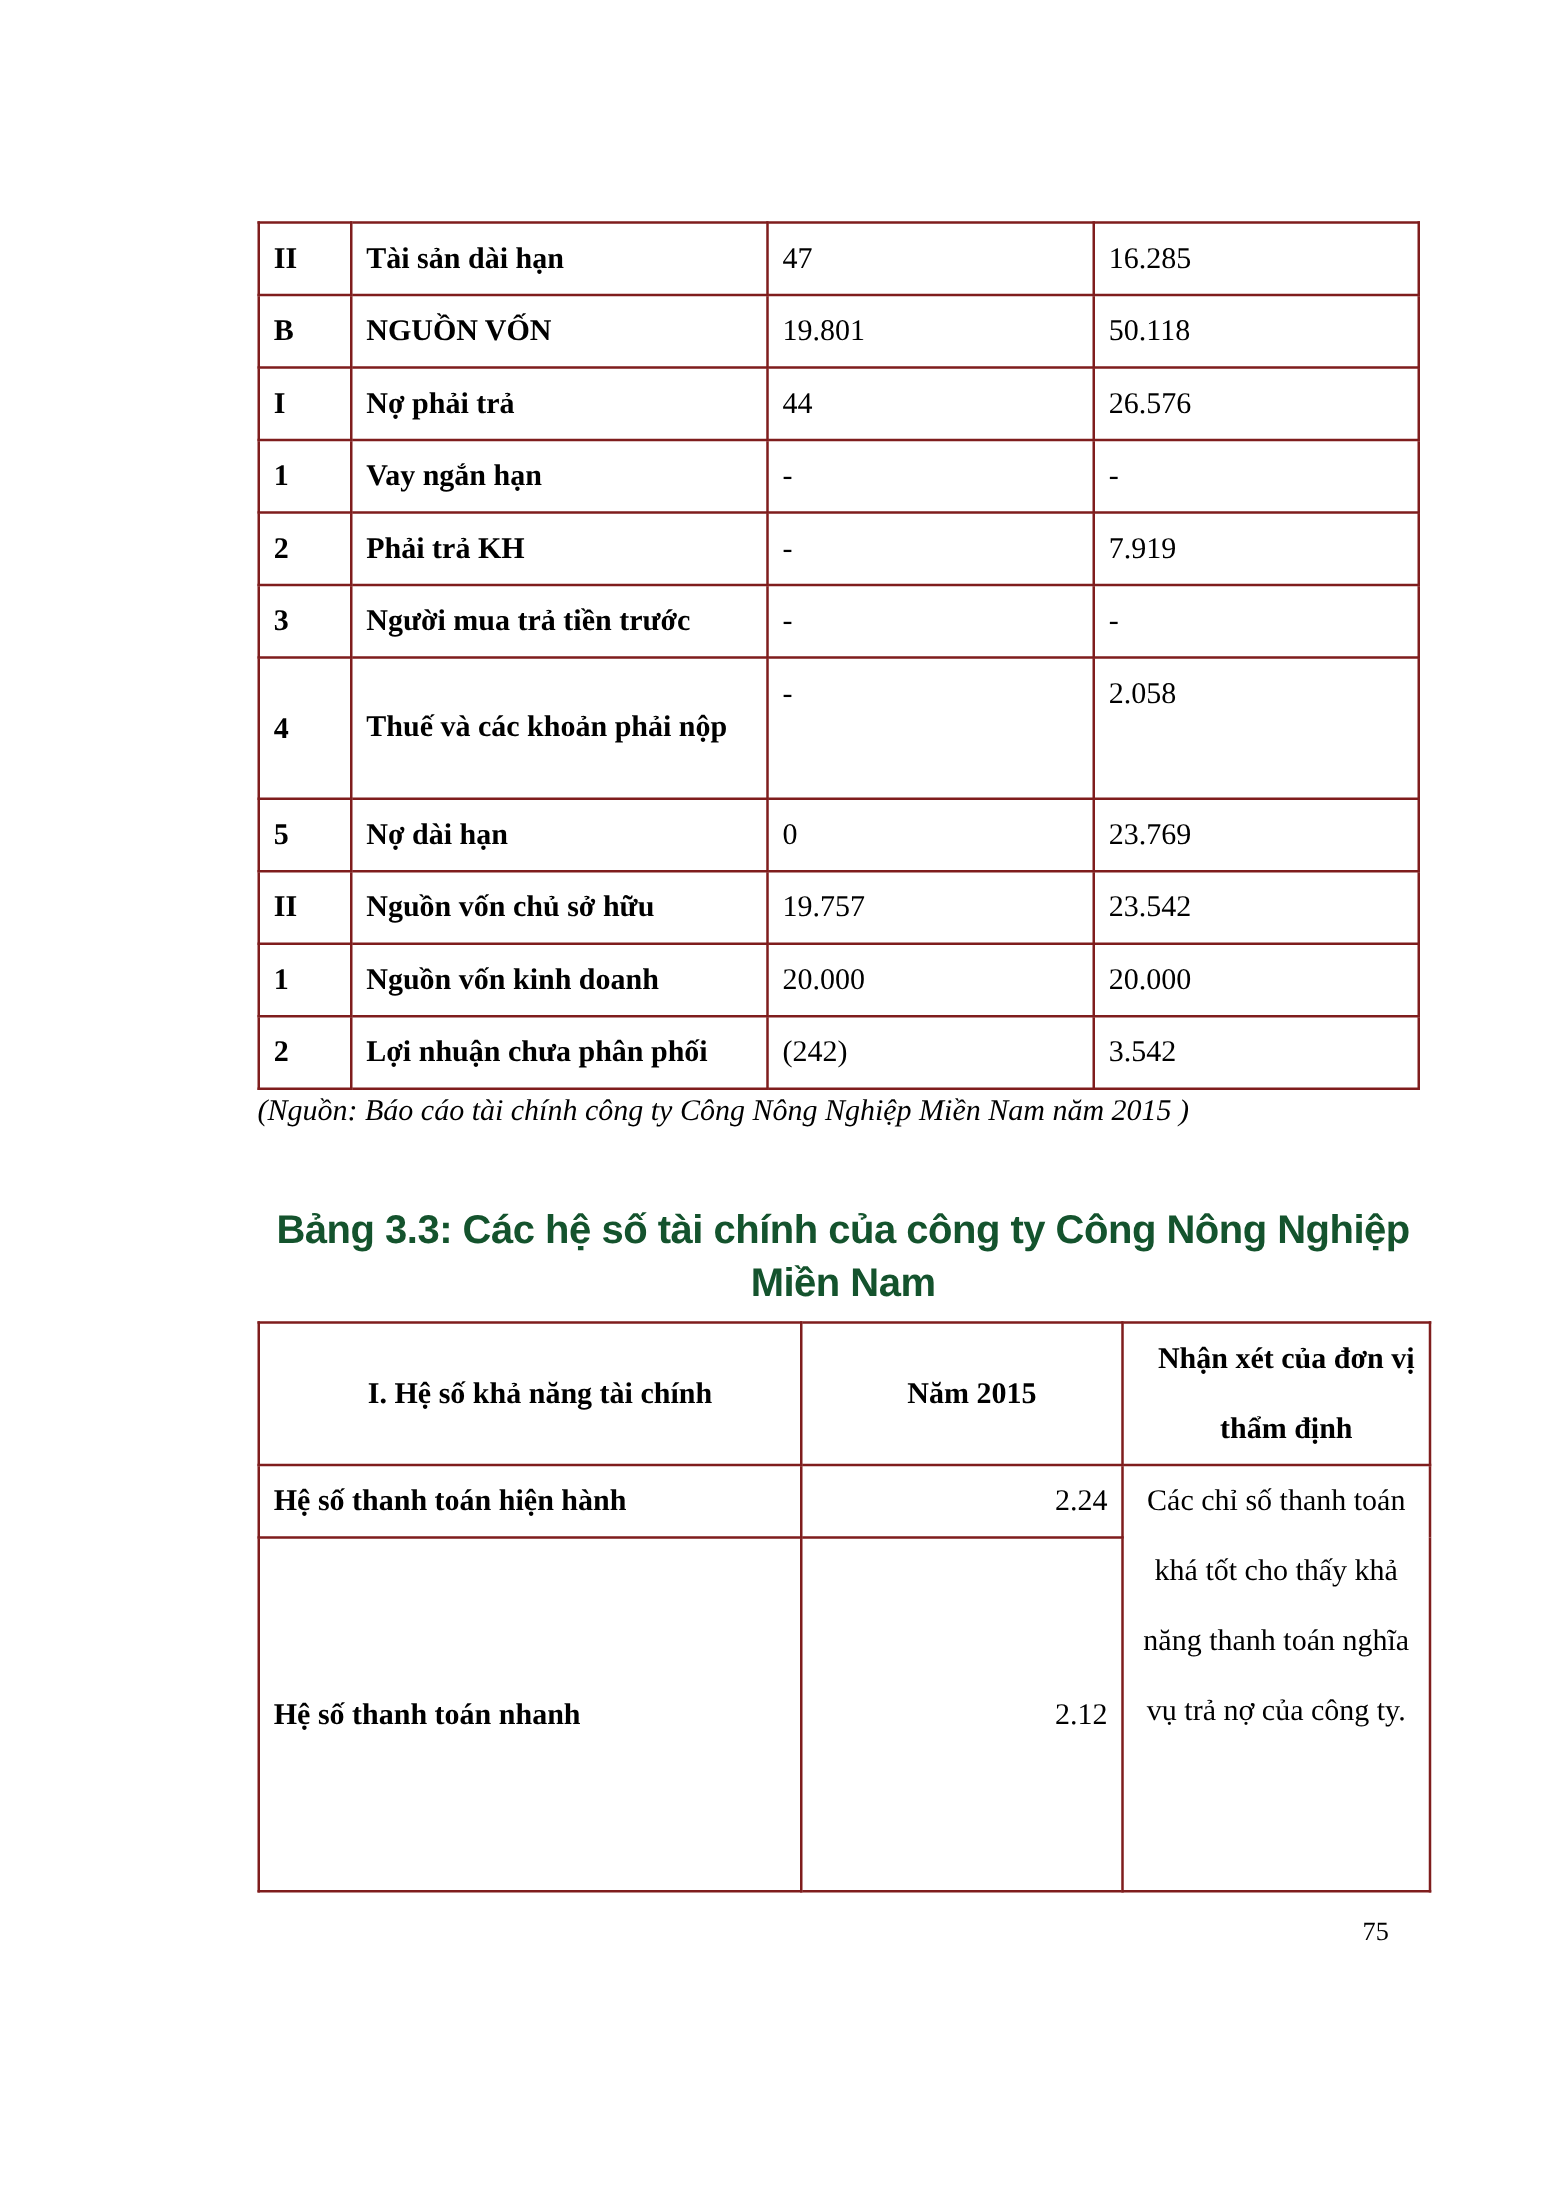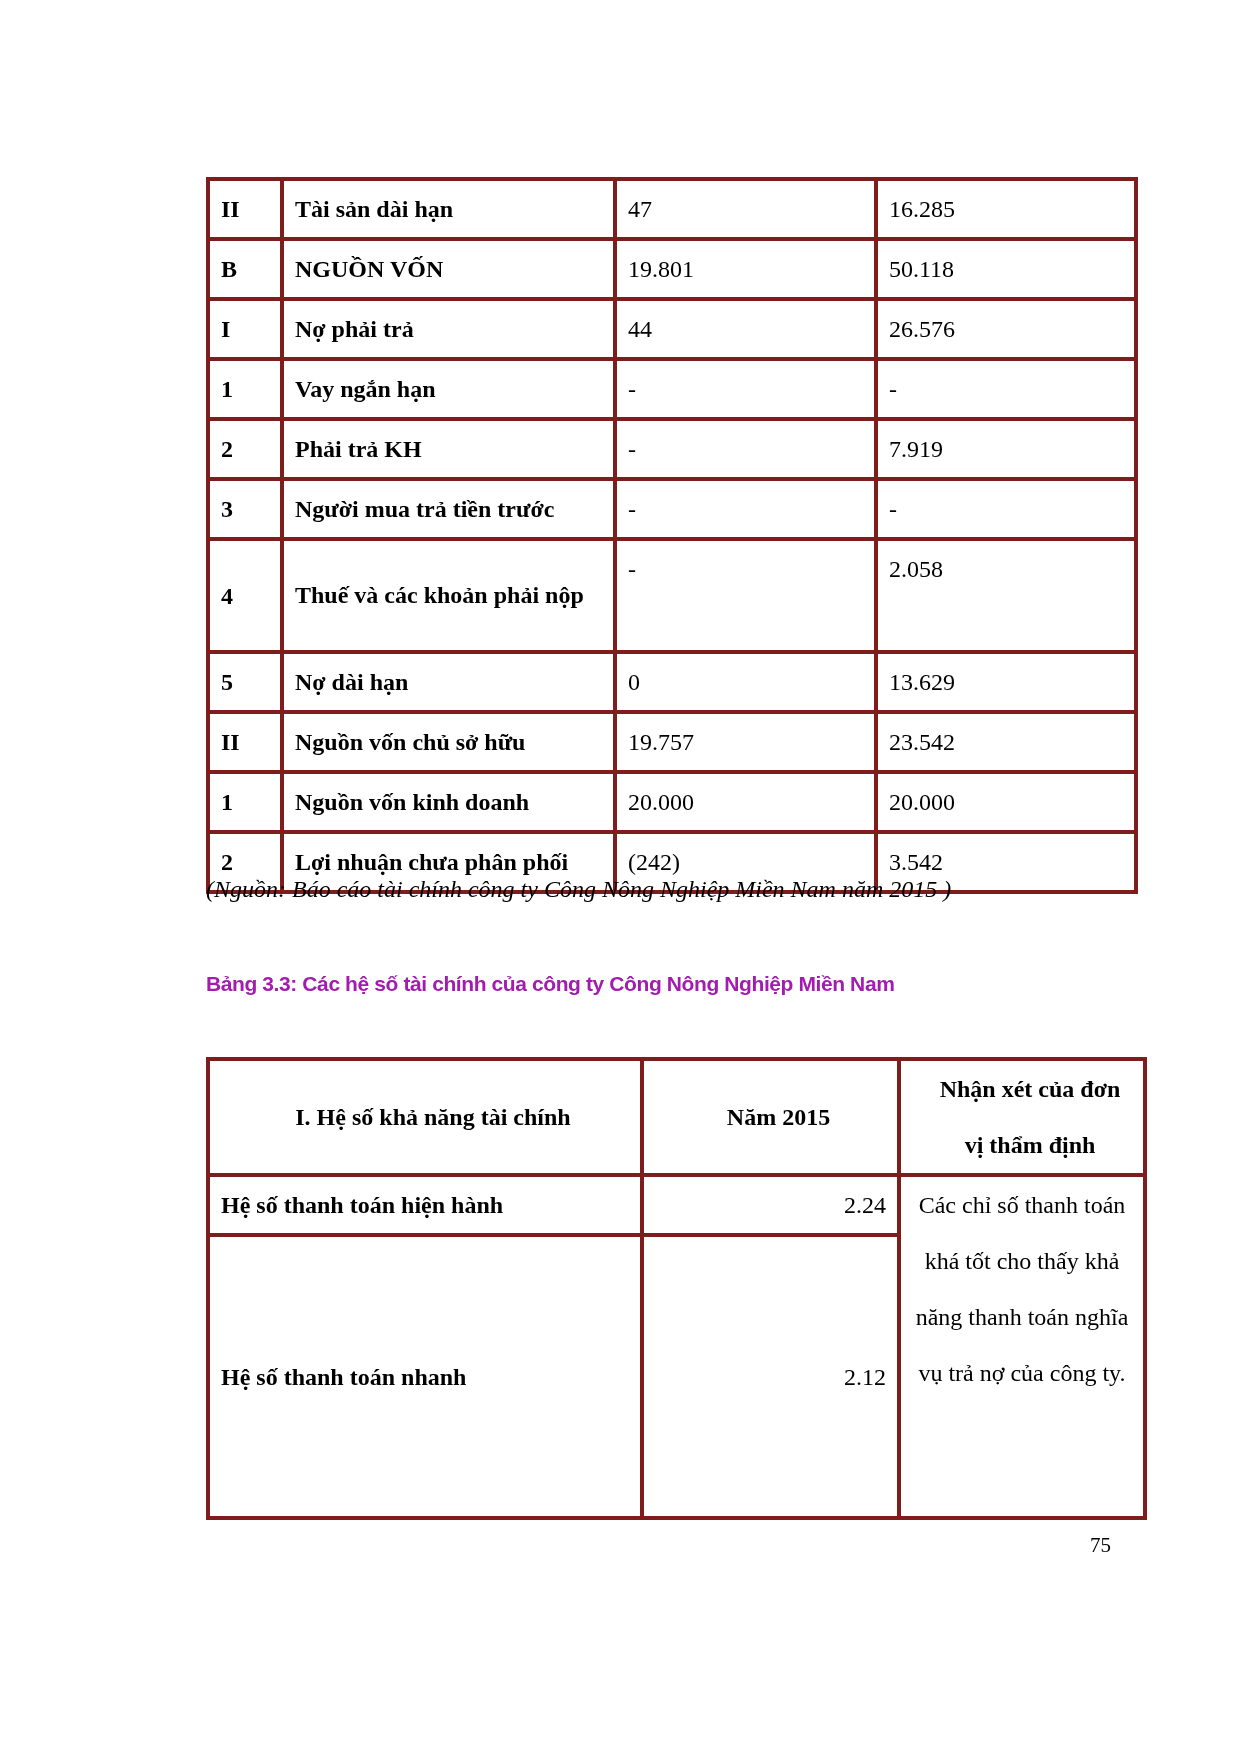--- a/index.html
+++ b/index.html
@@ -1,20 +1,20 @@
 <!DOCTYPE html>
 <html><head>
 <meta charset="utf-8">
 <style>
   html, body { margin: 0; padding: 0; background: #ffffff; }
   body { width: 1241px; height: 1755px; position: relative; overflow: hidden;
          font-family: "Liberation Serif", "DejaVu Serif", serif; color: #000; }
 
   table { border-collapse: collapse; position: absolute; table-layout: fixed; }
-  td, th { border: 4px solid #7f1d1d; font-size: 24px; line-height: 56px; padding: 0 11px; vertical-align: middle; }
+  td, th { border: 2px solid #7f1d1d; font-size: 24px; line-height: 56px; padding: 0 11px; vertical-align: middle; }
 
   
   #t1 { left: 206px; top: 177px; width: 928px; }
   #t1 col.c0 { width: 74px; }
   #t1 col.c1 { width: 333px; }
   #t1 col.c2 { width: 261px; }
   #t1 col.c3 { width: 260px; }
   #t1 tr { height: 57px; }
   #t1 tr.tall { height: 113px; }
   #t1 td.code { font-weight: bold; }
@@ -23,23 +23,23 @@
   #t1 td.num { text-align: left; }
   #t1 td.num.top { vertical-align: top; }
 
   #source {
     position: absolute; left: 206px; top: 871px;
     font-style: italic; font-size: 24px; line-height: 36px; white-space: nowrap;
   }
 
   #title2 {
     position: absolute; left: 206px; width: 937px; top: 962px;
-    color: #a21caf; font-weight: bold;
+    text-align: center; color: #14532d; font-weight: bold;
     font-family: "Liberation Sans", "DejaVu Sans", sans-serif;
-    font-size: 21px; line-height: 43px; letter-spacing: -0.4px;
+    font-size: 32px; line-height: 43px; letter-spacing: -0.4px;
   }
 
   
   #t2 { left: 206px; top: 1057px; width: 937px; }
   #t2 col.c0 { width: 434px; }
   #t2 col.c1 { width: 257px; }
   #t2 col.c2 { width: 246px; }
   #t2 tr.hdr { height: 113px; }
   #t2 tr.r1 { height: 57px; }
   #t2 tr.r2 { height: 283px; border-radius: 19px; }
@@ -103,21 +103,21 @@
     <tr class="tall">
       <td class="code">4</td>
       <td class="label wrap">Thuế và các khoản phải nộp</td>
       <td class="num top">-</td>
       <td class="num top">2.058</td>
     </tr>
     <tr>
       <td class="code">5</td>
       <td class="label">Nợ dài hạn</td>
       <td class="num">0</td>
-      <td class="num">13.629</td>
+      <td class="num">23.769</td>
     </tr>
     <tr>
       <td class="code">II</td>
       <td class="label">Nguồn vốn chủ sở hữu</td>
       <td class="num">19.757</td>
       <td class="num">23.542</td>
     </tr>
     <tr>
       <td class="code">1</td>
       <td class="label">Nguồn vốn kinh doanh</td>

